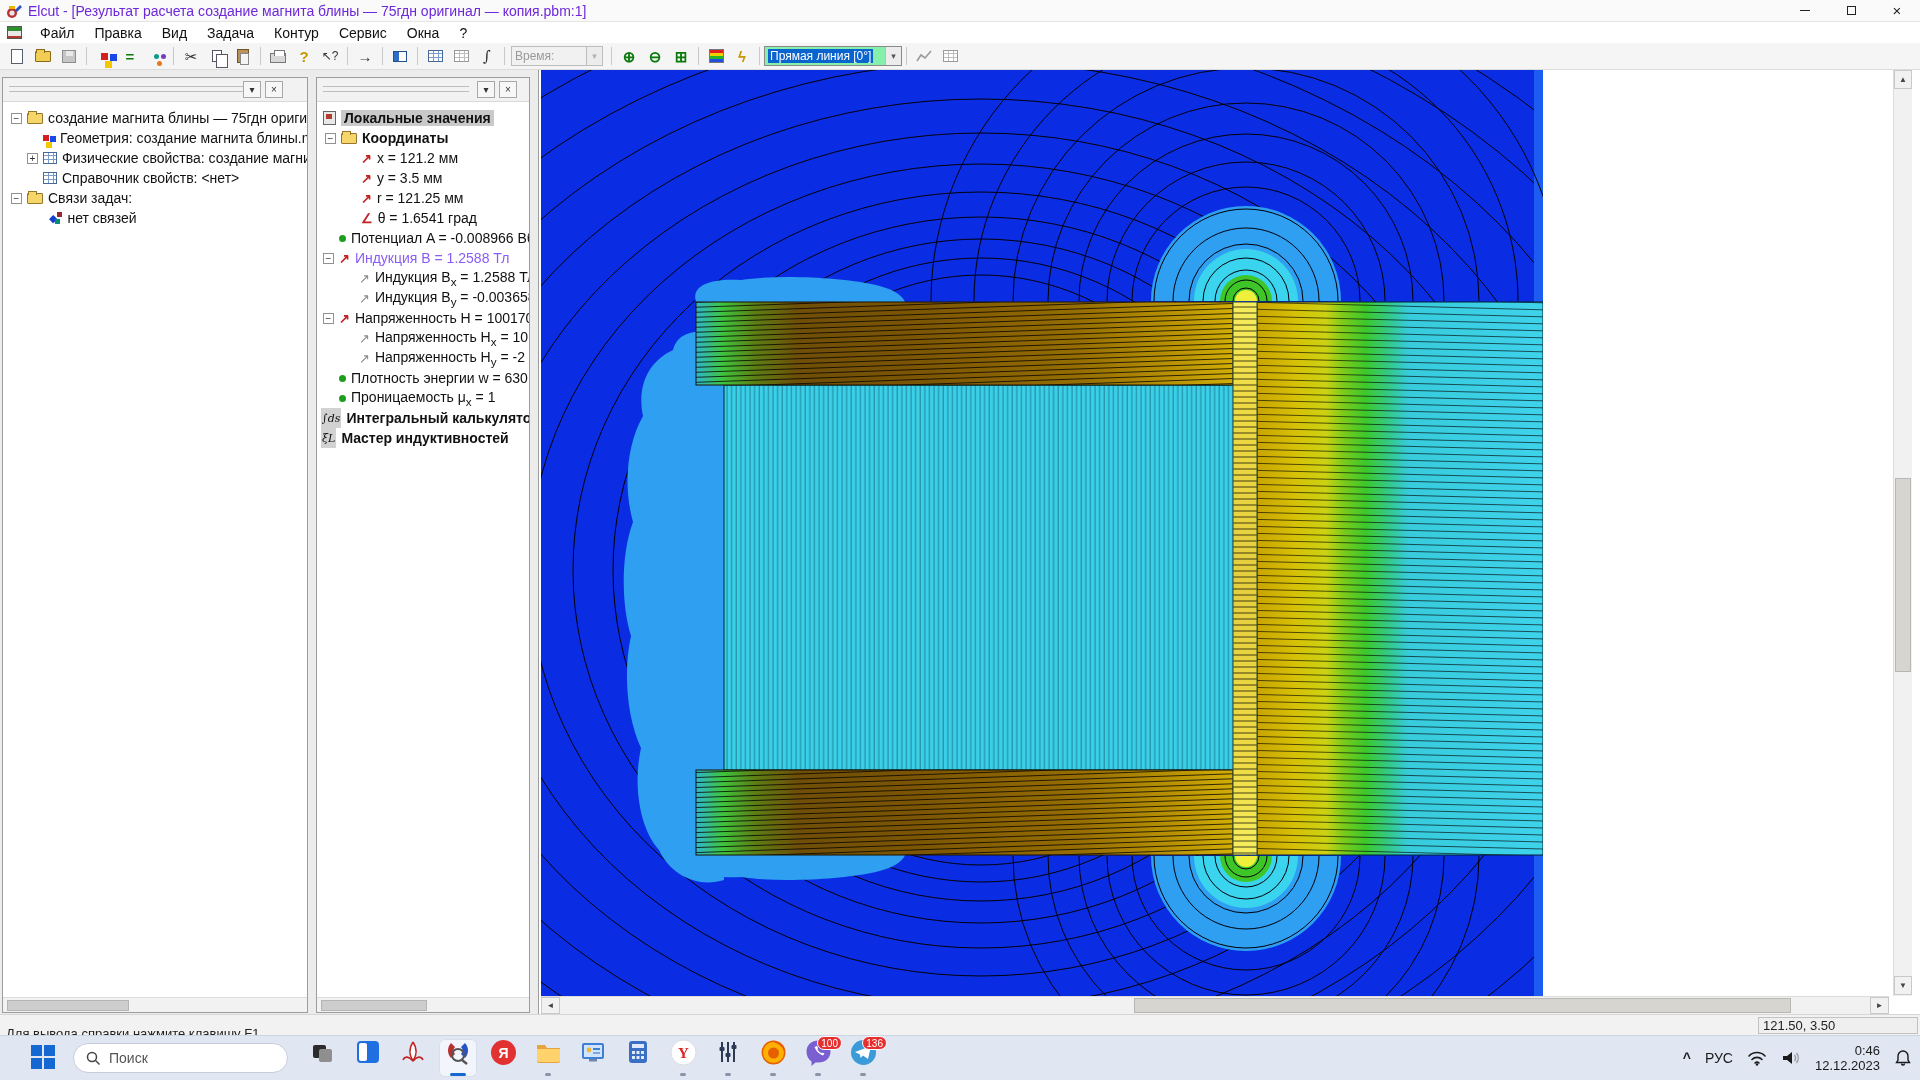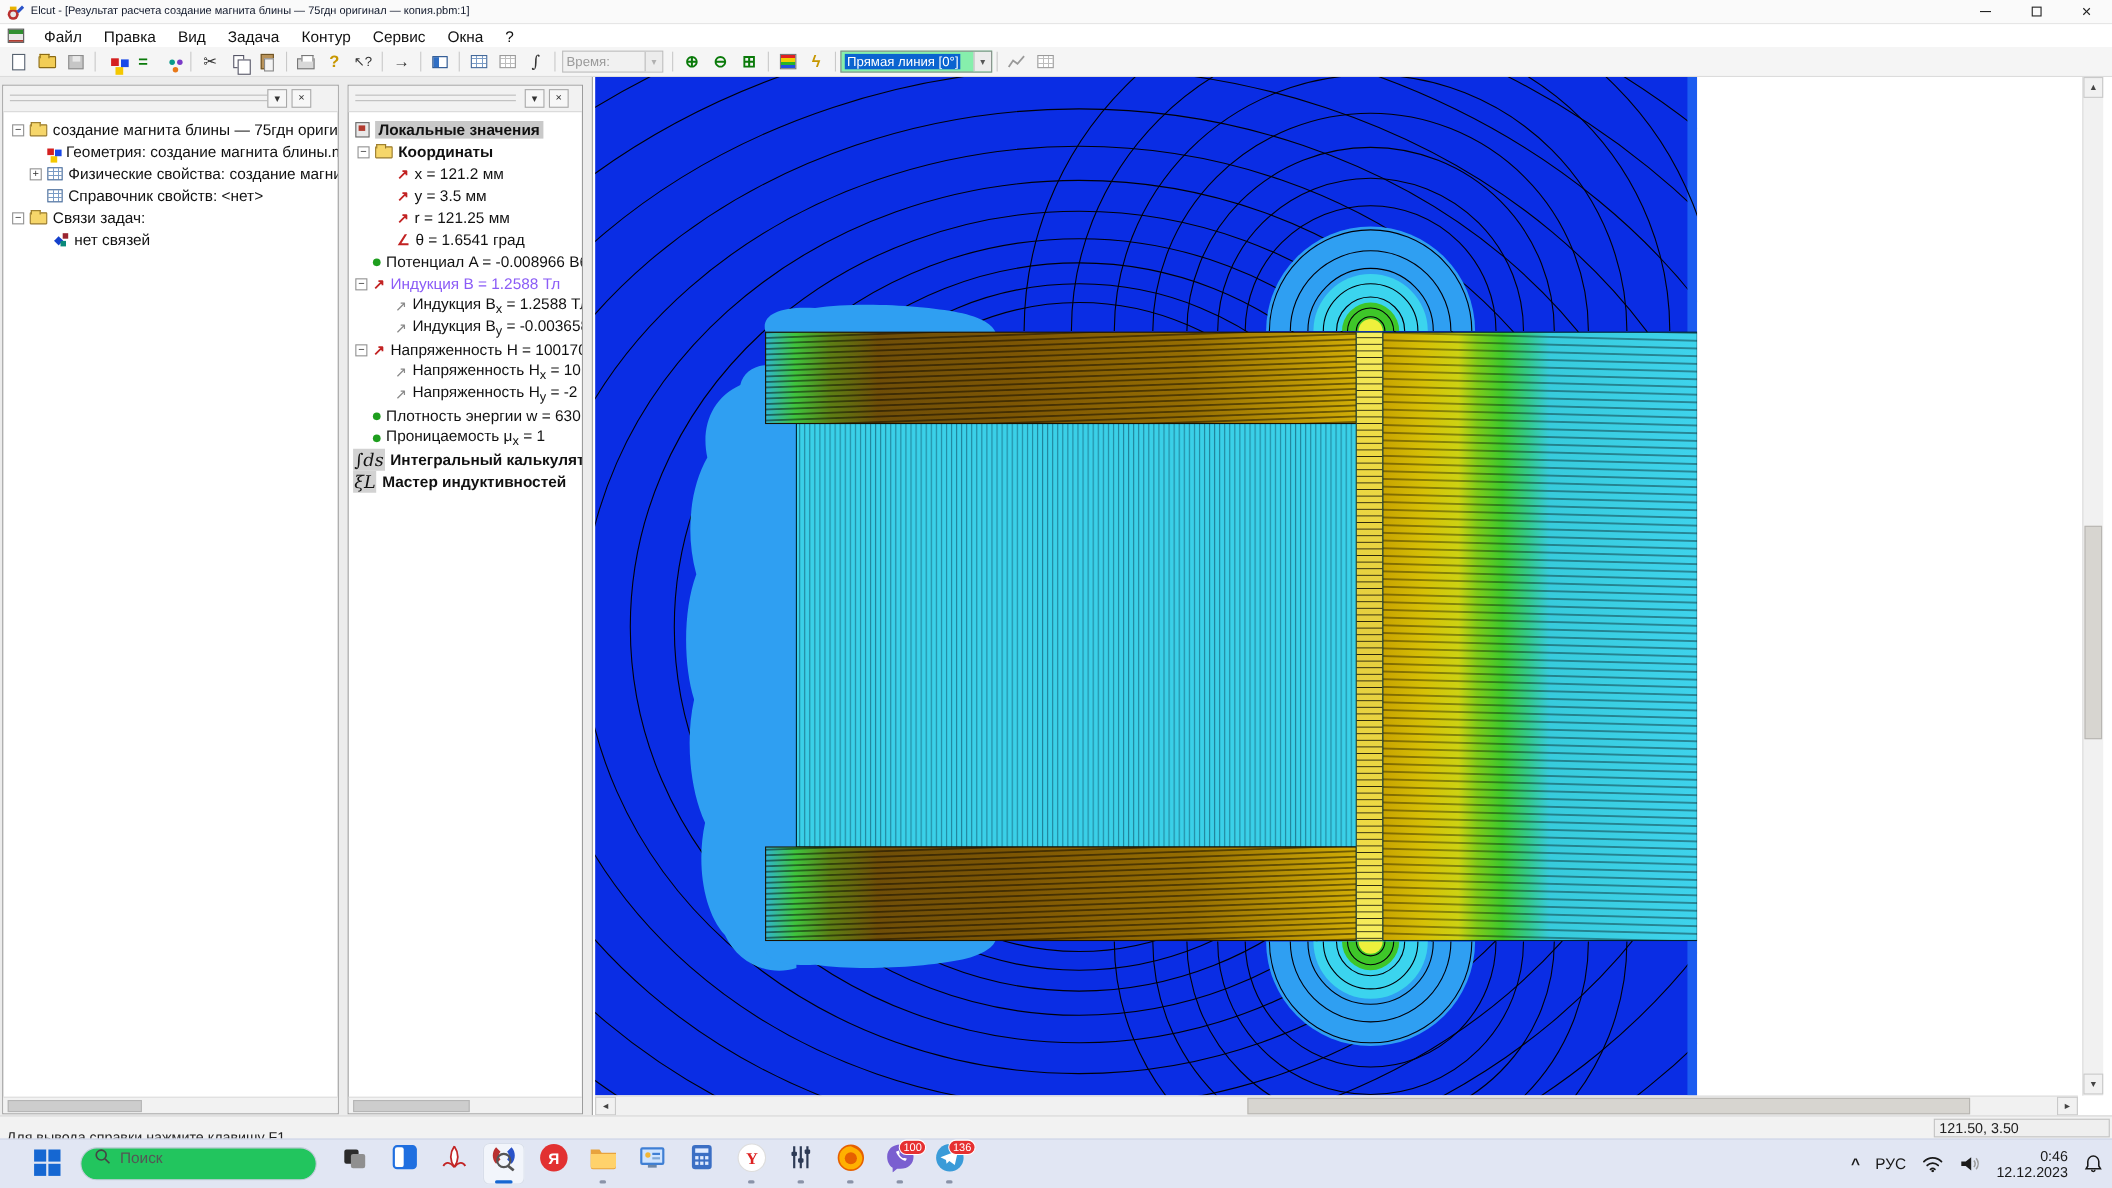--- a/index.html
+++ b/index.html
@@ -2,21 +2,21 @@
 <html><head>
 <meta charset="utf-8">
 <style>
   *{box-sizing:border-box;margin:0;padding:0}
   html,body{width:1920px;height:1080px;overflow:hidden}
   .screen{position:relative;width:1920px;height:1080px;font-family:"Liberation Sans",sans-serif;background:#f0f0f0;cursor:default;user-select:none}
 
   
   .titlebar{position:absolute;left:0;top:0;width:1920px;height:22px;background:#fafafa;display:flex;align-items:center;border-bottom:1px solid #e4e4e4}
   .titlebar .app-ico{width:16px;height:14px;margin:0 6px 0 6px;position:relative}
-  .titlebar .title{font-size:10px;color:#0f172a;white-space:nowrap}
+  .titlebar .title{font-size:14px;color:#6d28d9;white-space:nowrap}
   .win-btns{margin-left:auto;display:flex;height:22px}
   .win-btn{width:46px;height:22px;display:flex;align-items:center;justify-content:center}
   .glyph-min{width:10px;height:1px;background:#222}
   .glyph-max{width:9px;height:9px;border:1px solid #222}
   .glyph-close{font-size:15px;color:#222;line-height:10px}
 
   
   .menubar{position:absolute;left:0;top:22px;width:1920px;height:21px;background:#fff;display:flex;align-items:center;font-size:14px;color:#111}
   .menubar .mdoc{width:15px;height:13px;margin:0 8px 0 7px;background:linear-gradient(180deg,#2f8f2f 0 4px,#e8e8e8 4px 9px,#b23b2f 9px 13px);border:1px solid #555}
   .menu-item{padding:1px 10px;white-space:nowrap}
@@ -72,21 +72,21 @@
   .tfolder::before{content:"";position:absolute;left:0;top:-3px;width:7px;height:3px;background:#f6d66a;border:1px solid #97782a;border-bottom:none}
   .tcubes{width:6px;height:6px;background:#d42020;box-shadow:7px 1px 0 #1848e8,3px 7px 0 #f4c800;margin-right:6px;flex:0 0 auto}
   .tgrid{width:14px;height:12px;border:1px solid #44699a;background-color:#fff;background-image:repeating-linear-gradient(0deg,transparent 0 3px,#7a9cc6 3px 4px),repeating-linear-gradient(90deg,transparent 0 4px,#7a9cc6 4px 5px);flex:0 0 auto}
   .tlink{color:#1440cc;font-size:11px;flex:0 0 auto}
   .tlink::after{content:"";display:inline-block;width:5px;height:5px;background:#9a2430;box-shadow:-2px 7px 0 #0a8a7a;vertical-align:top}
   .bullet{width:7px;height:7px;border-radius:50%;background:#1e9e1e;flex:0 0 auto}
   .rarrow{color:#c22222;font-size:13px;font-weight:bold;flex:0 0 auto}
   .garrow{color:#8a8a8a;font-size:13px;flex:0 0 auto}
   .sel-gray{background:#c9c9c9;padding:0 3px}
   .blue-txt{color:#8b5cf6}
-  .icbox{background:#d2d2d2;font-size:16px;padding:12px 1px;flex:0 0 auto}
+  .icbox{background:#d2d2d2;font-size:11px;padding:12px 1px;flex:0 0 auto}
   .notepad{width:13px;height:14px;background:#e8e8e8;border:1px solid #666;position:relative;flex:0 0 auto}
   .notepad::before{content:"";position:absolute;left:2px;top:2px;width:6px;height:5px;background:#b23b2f}
   .mini-hscroll{position:absolute;left:0;bottom:0;width:100%;height:15px;background:#f2f2f2;border-top:1px solid #ddd}
   .mini-thumb{position:absolute;top:2px;height:11px;background:#cdcdcd;border:1px solid #b5b5b5}
 
   
   .mainview{position:absolute;left:538px;top:0;width:1382px;height:944px;background:#fff;border-left:1px solid #9c9c9c}
   .plot{position:absolute;left:2px;top:0;width:1002px;height:926px}
   .white-area{position:absolute;left:1004px;top:0;width:350px;height:926px;background:#fff}
   .vscroll{position:absolute;left:1354px;top:0;width:19px;height:926px;background:#f1f1f1;border-left:1px solid #dcdcdc}
@@ -96,21 +96,21 @@
 
   
   .statusbar{position:absolute;left:0;top:1014px;width:1920px;height:37px;background:#f2f2f2;border-top:1px solid #d6d6d6;display:flex;align-items:center;font-size:13px;color:#222}
   .statusbar .help{padding-left:6px}
   .coordbox{position:absolute;right:2px;top:2px;width:160px;height:17px;border:1px solid #c2c2c2;background:#efefef;font-size:13px;padding-left:4px;display:flex;align-items:center}
 
   
   .taskbar{position:absolute;left:0;top:1035px;width:1920px;height:45px;background:#e1e6f3;border-top:1px solid #cdd4e6;display:flex;align-items:center}
   .start{width:26px;height:26px;margin-left:31px;display:grid;grid-template-columns:11px 11px;grid-template-rows:11px 11px;gap:2px}
   .start div{background:#1567d2}
-  .searchpill{margin-left:16px;width:215px;height:30px;background:#22c55e;border:1px solid #c6ccdc;border-radius:15px;display:flex;font-size:14px;color:#555}
+  .searchpill{margin-left:16px;width:215px;height:30px;background:#ffffff;border:1px solid #c6ccdc;border-radius:15px;display:flex;align-items:center;font-size:14px;color:#555}
   .searchpill svg{margin:0 8px 0 12px}
   .ticon{width:38px;height:38px;margin-left:7px;border-radius:6px;display:flex;justify-content:center;position:relative;flex:0 0 auto}
   .ticon.active{background:#f2f5fb;box-shadow:inset 0 0 0 1px #d8deea}
   .rundot{position:absolute;bottom:1px;left:50%;transform:translateX(-50%);width:6px;height:3px;border-radius:2px;background:#8a93a8}
   .runbar{position:absolute;bottom:1px;left:50%;transform:translateX(-50%);width:16px;height:3px;border-radius:2px;background:#1567d2}
   .badge{position:absolute;top:-3px;right:-5px;min-width:17px;height:14px;border-radius:7px;background:#e63030;color:#fff;font-size:10px;display:flex;align-items:center;justify-content:center;padding:0 3px;border:1px solid #fff}
   .tray{margin-left:auto;display:flex;align-items:center;margin-right:8px;gap:14px;color:#1a1a1a}
   .tray .chev{font-size:14px;font-weight:bold}
   .tray .lang{font-size:14px}
   .clock{text-align:right;font-size:13px;line-height:15px}

